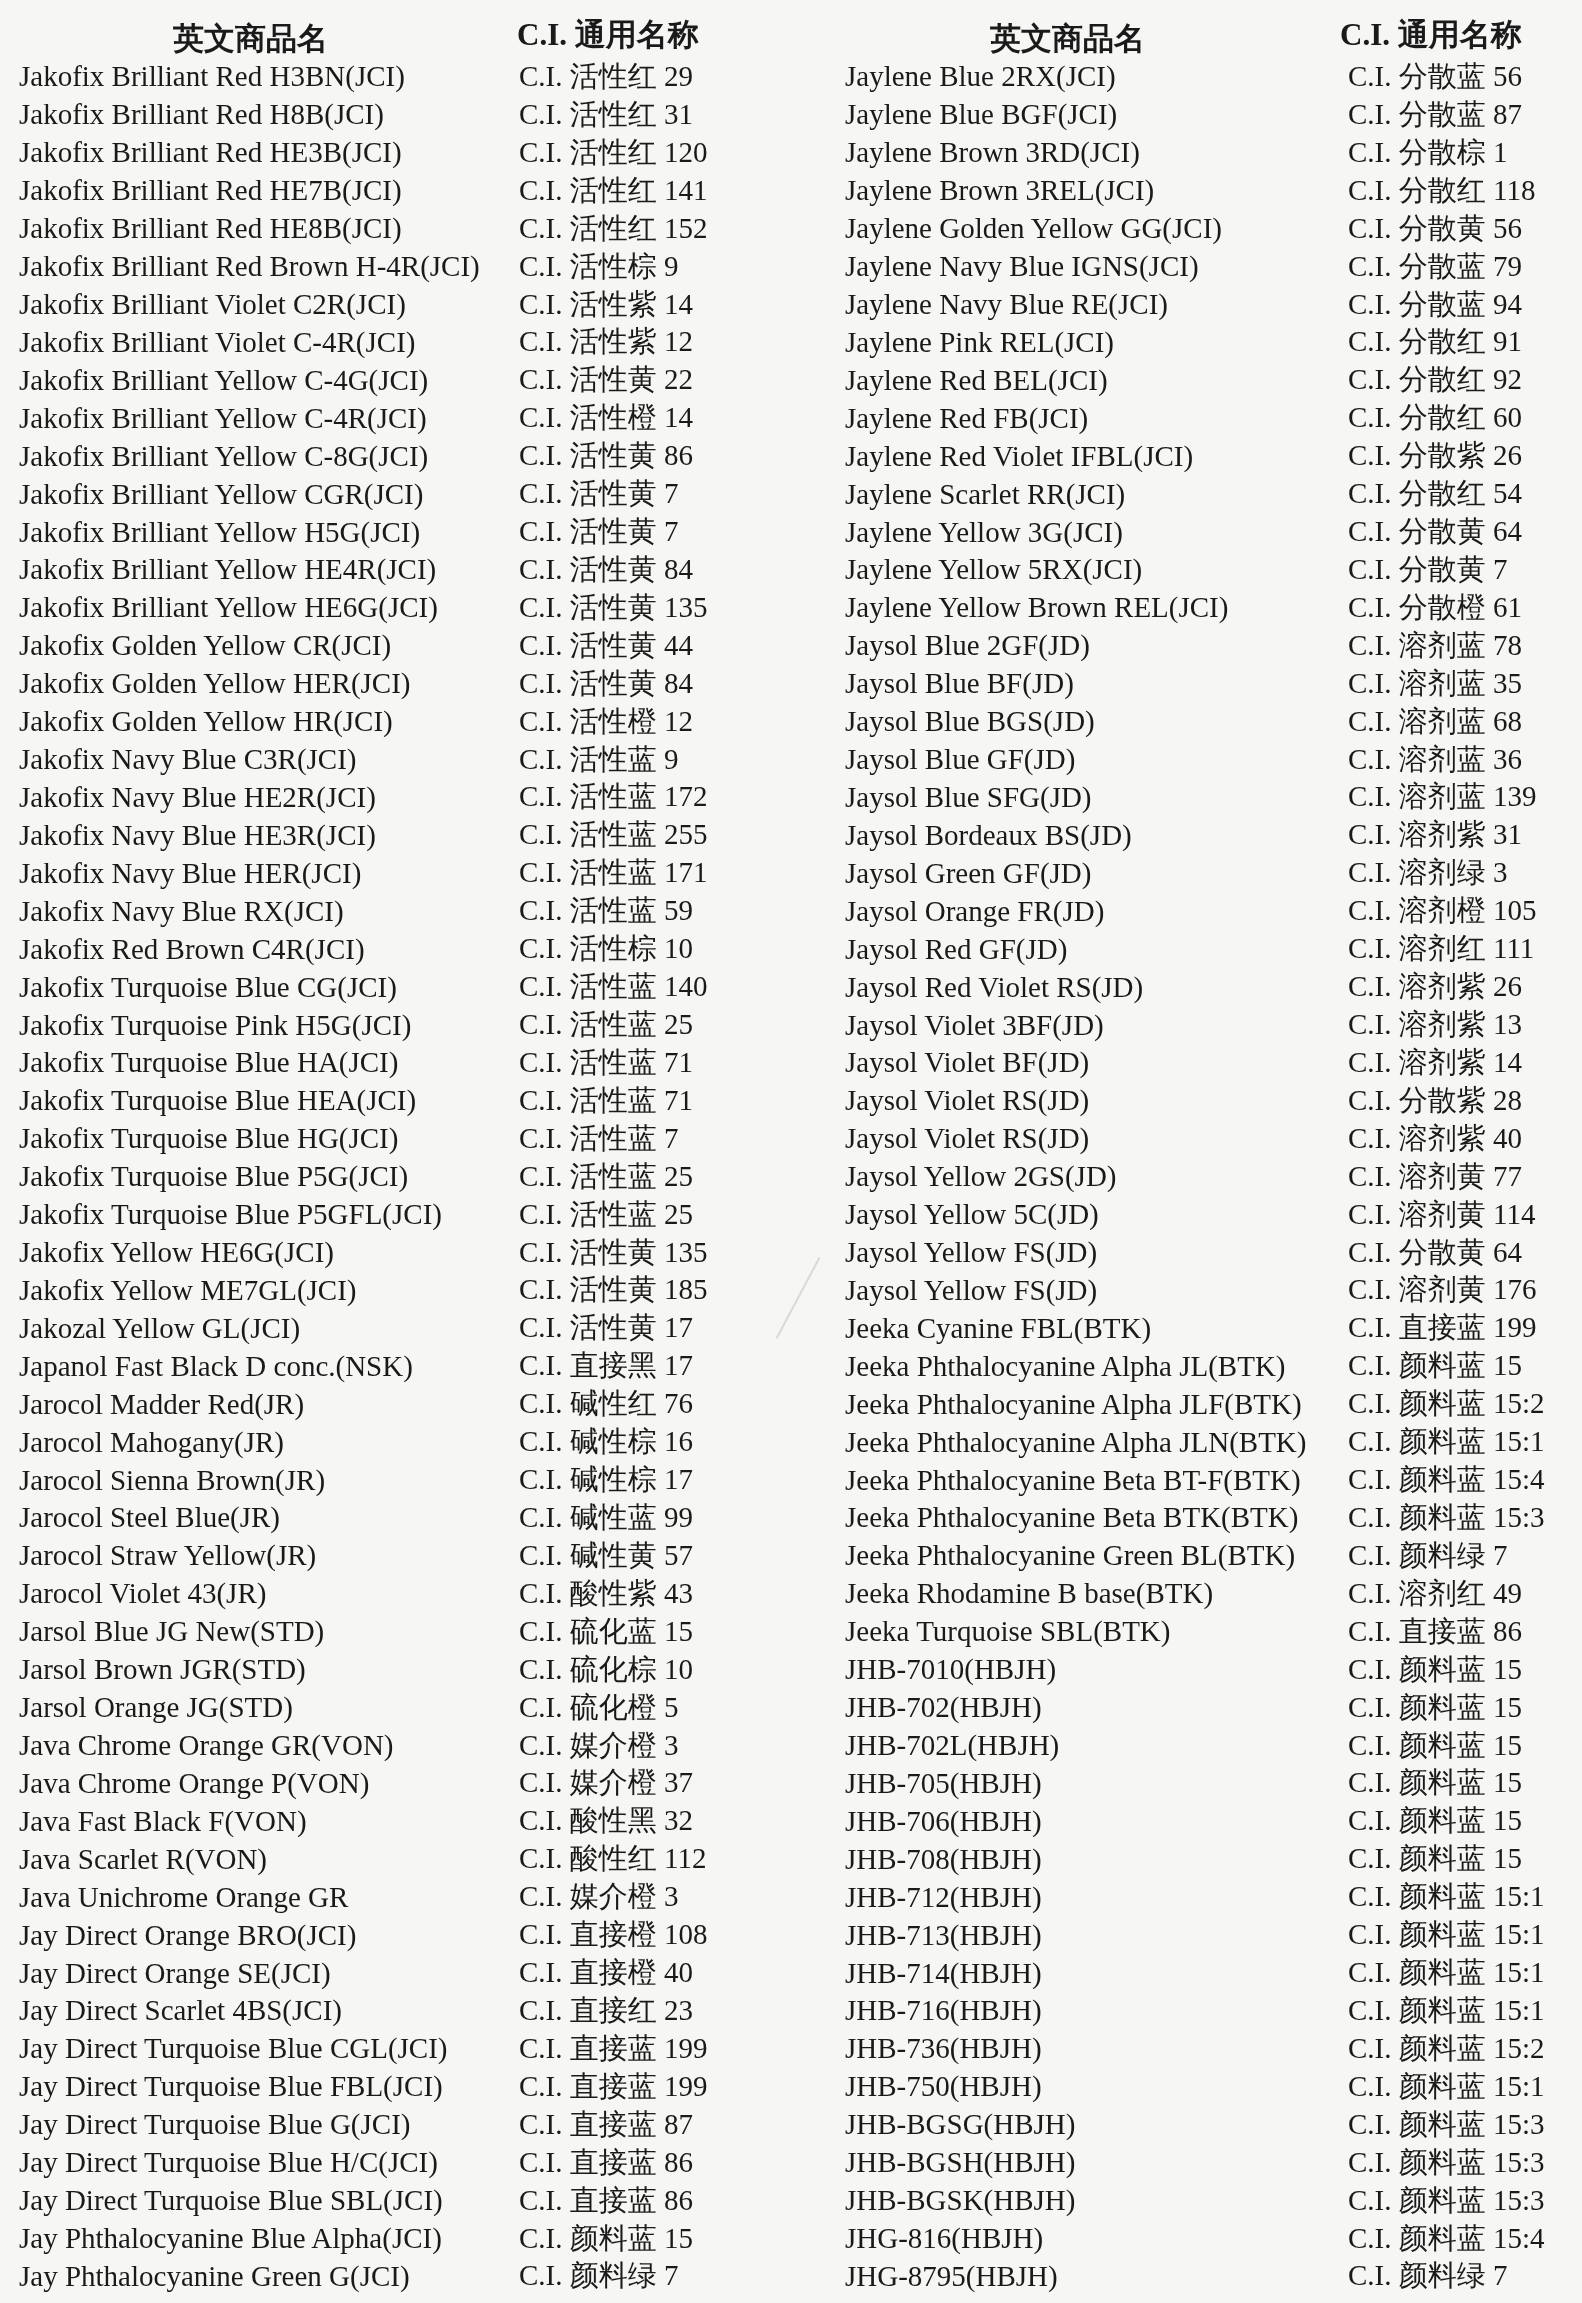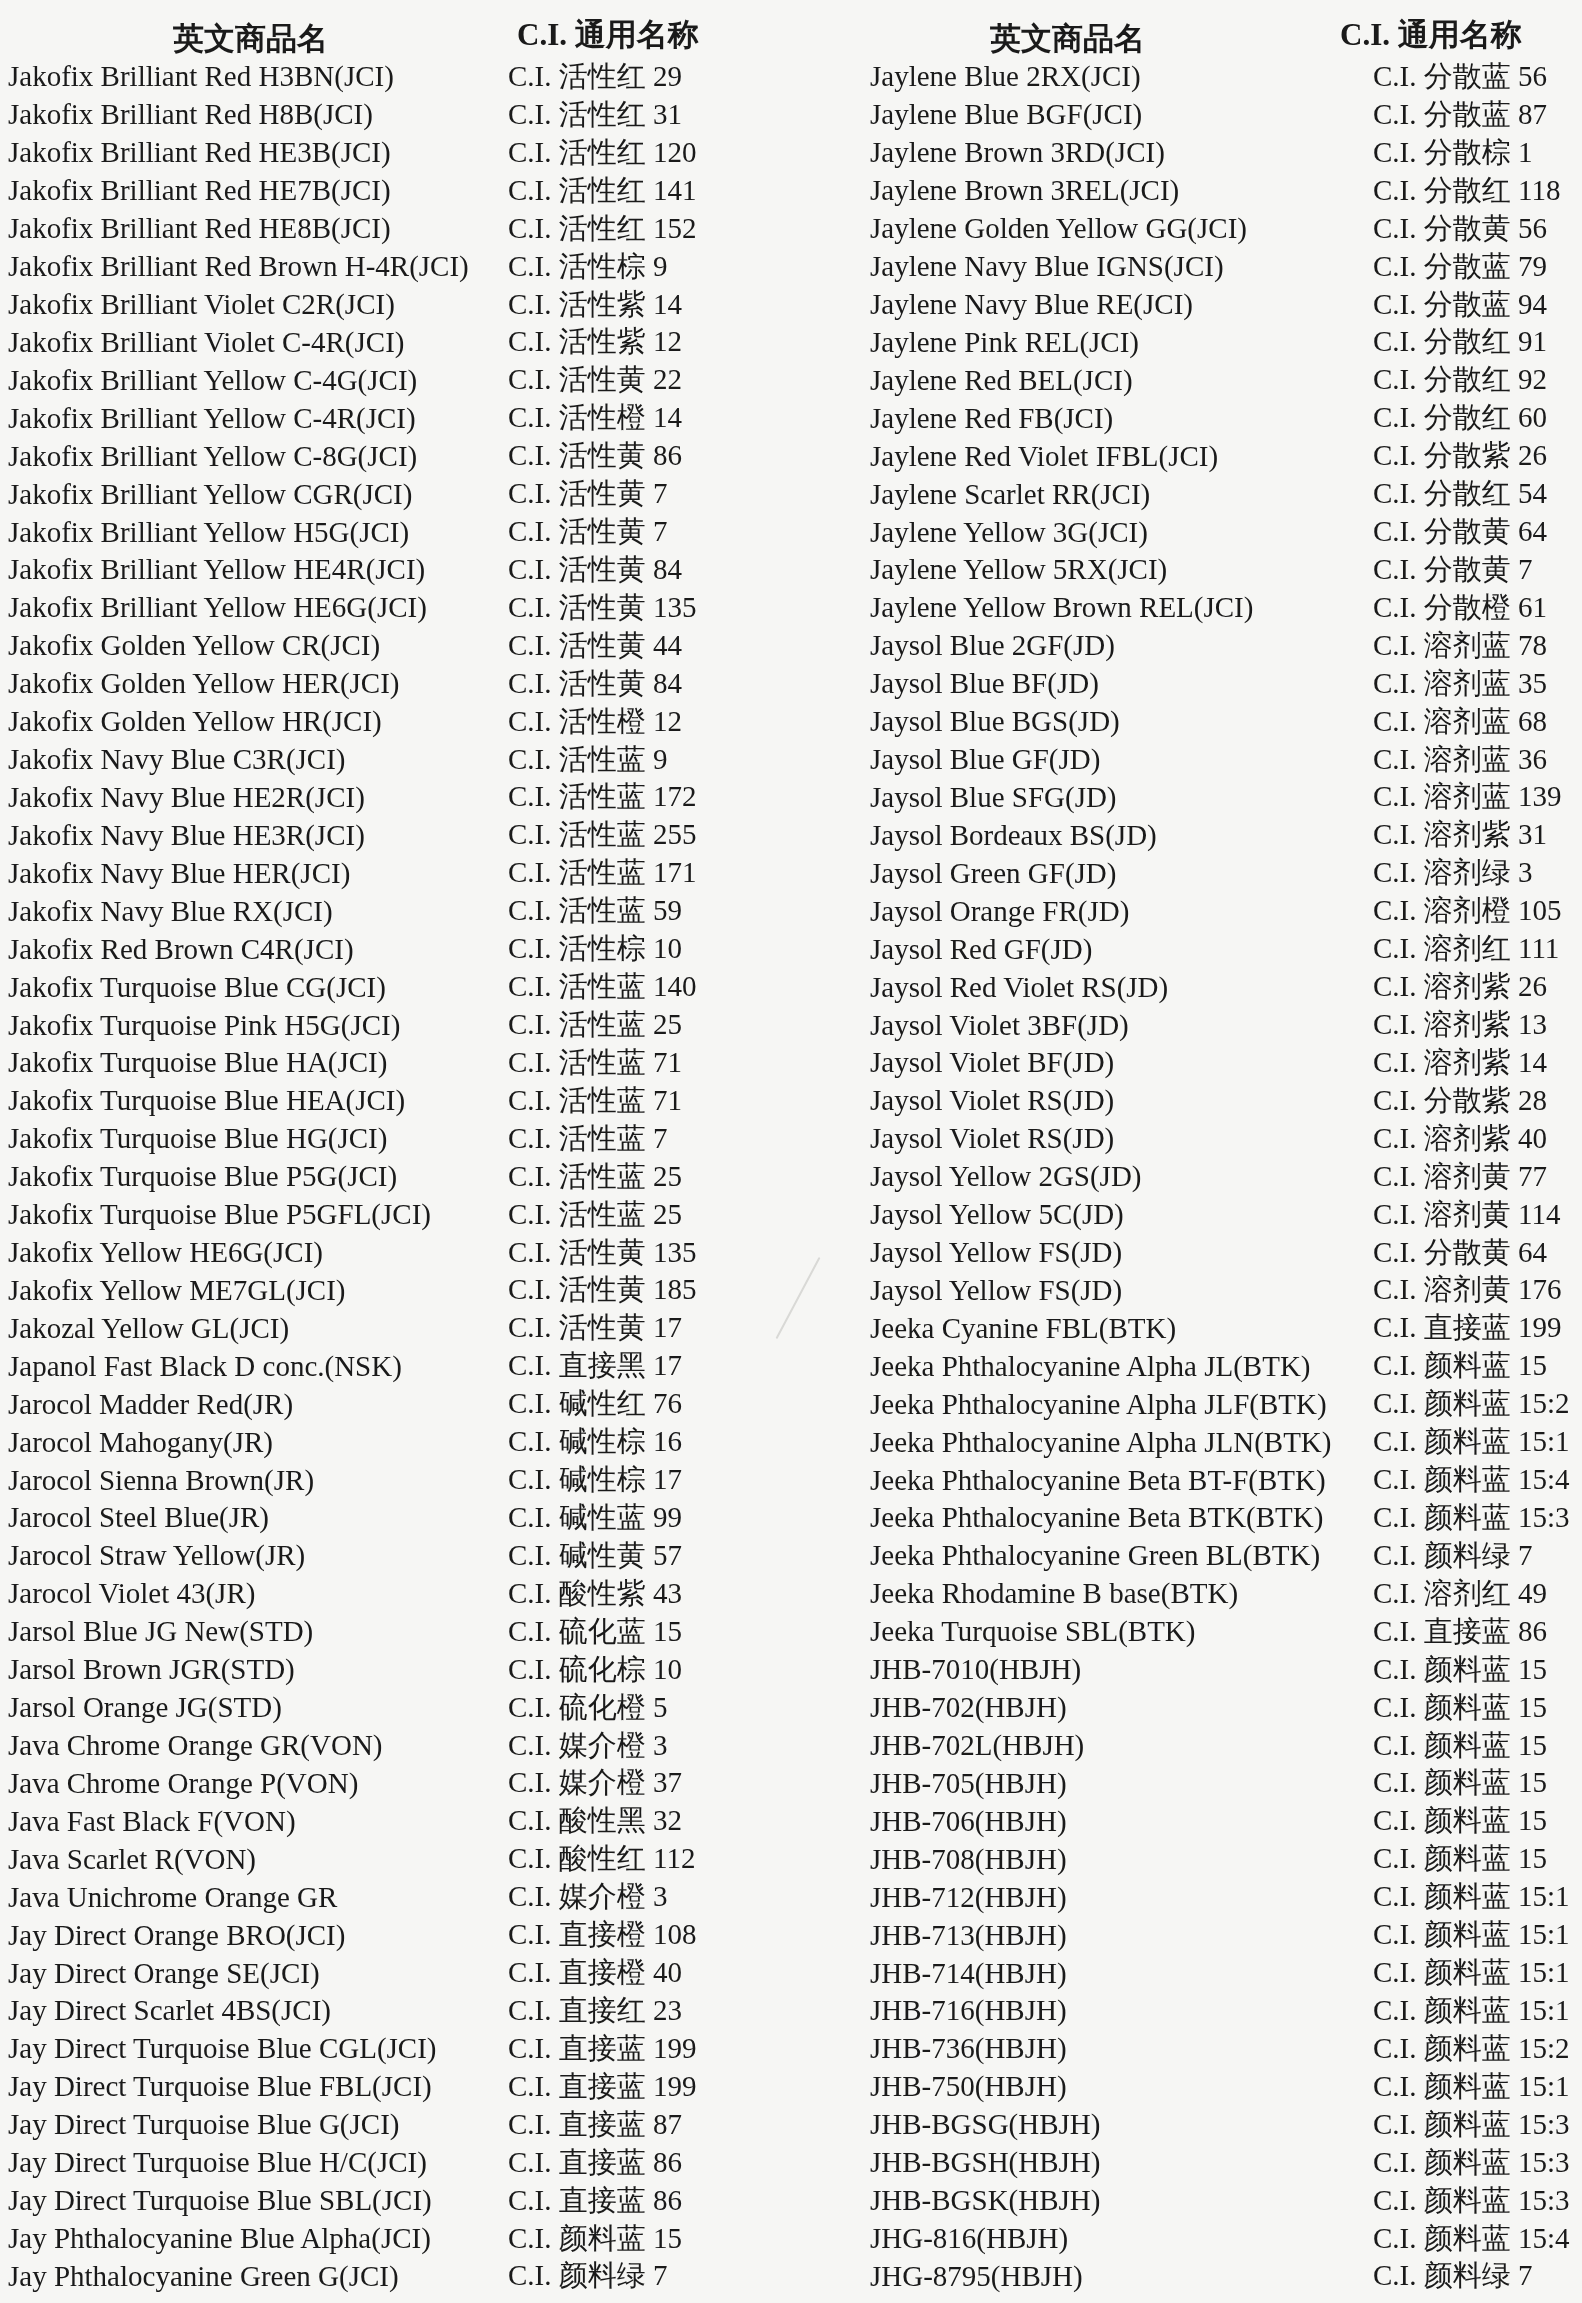--- a/index.html
+++ b/index.html
@@ -17,22 +17,22 @@
   .thead{position:relative;height:44px;font-weight:700;font-size:31px}
   .thead .h-name{position:absolute;top:4px;text-align:right;white-space:nowrap}
   .half.left .h-name{left:8px;width:320px}
   .half.right .h-name{left:55px;width:300px}
   .thead .h-ci{position:absolute;top:0;white-space:nowrap}
   .half.left .h-ci{left:517px}
   .half.right .h-ci{left:550px}
 
   .tr{height:37.93px;display:flex;align-items:center;font-size:29px}
   .td{white-space:nowrap;overflow:visible}
-  .half.left  .td.name{margin-left:8px;width:500px;flex:0 0 auto}
-  .half.right .td.name{margin-left:80px;width:503px;flex:0 0 auto}
+  .half.left  .td.name{margin-left:19px;width:500px;flex:0 0 auto}
+  .half.right .td.name{margin-left:55px;width:503px;flex:0 0 auto}
   .td.ci{flex:0 0 auto}
 
   .artifact{
     position:absolute;left:797px;top:1252px;width:2px;height:92px;
     background:#d9d9d6;transform:rotate(28deg);border-radius:2px;
   }
 </style>
 </head>
 <body>
 

